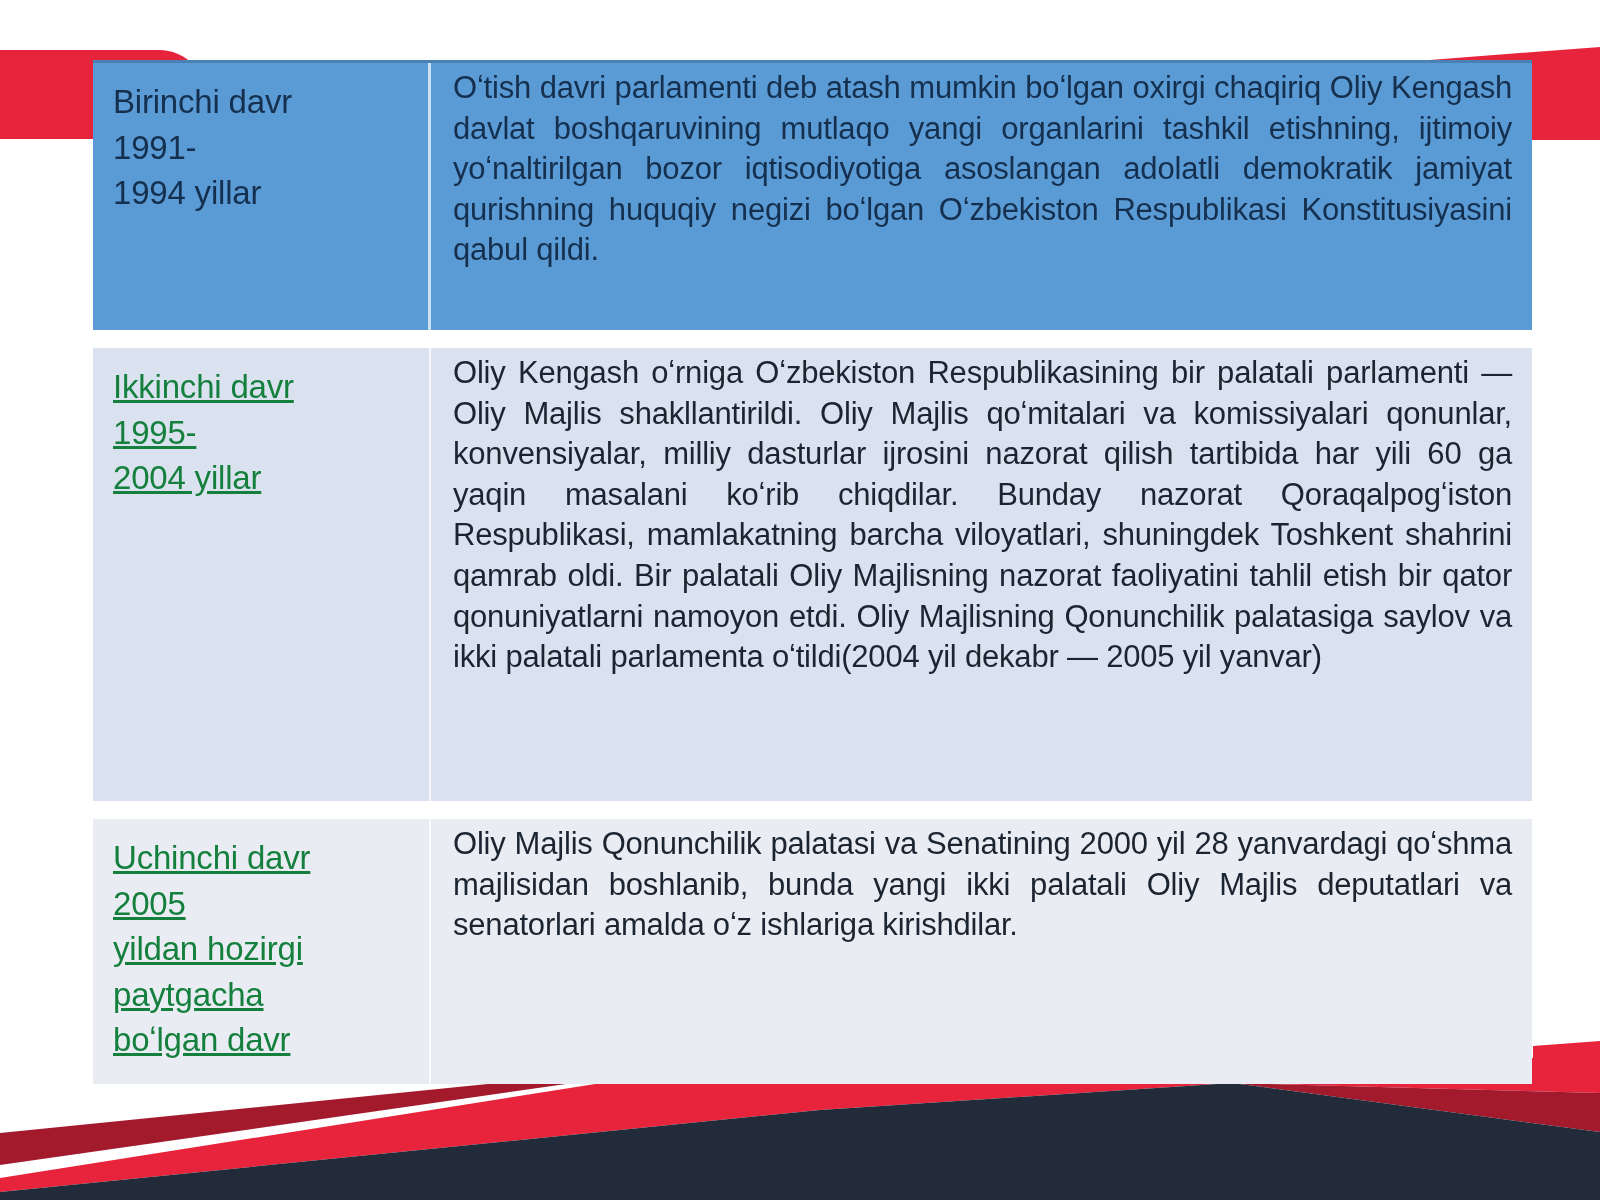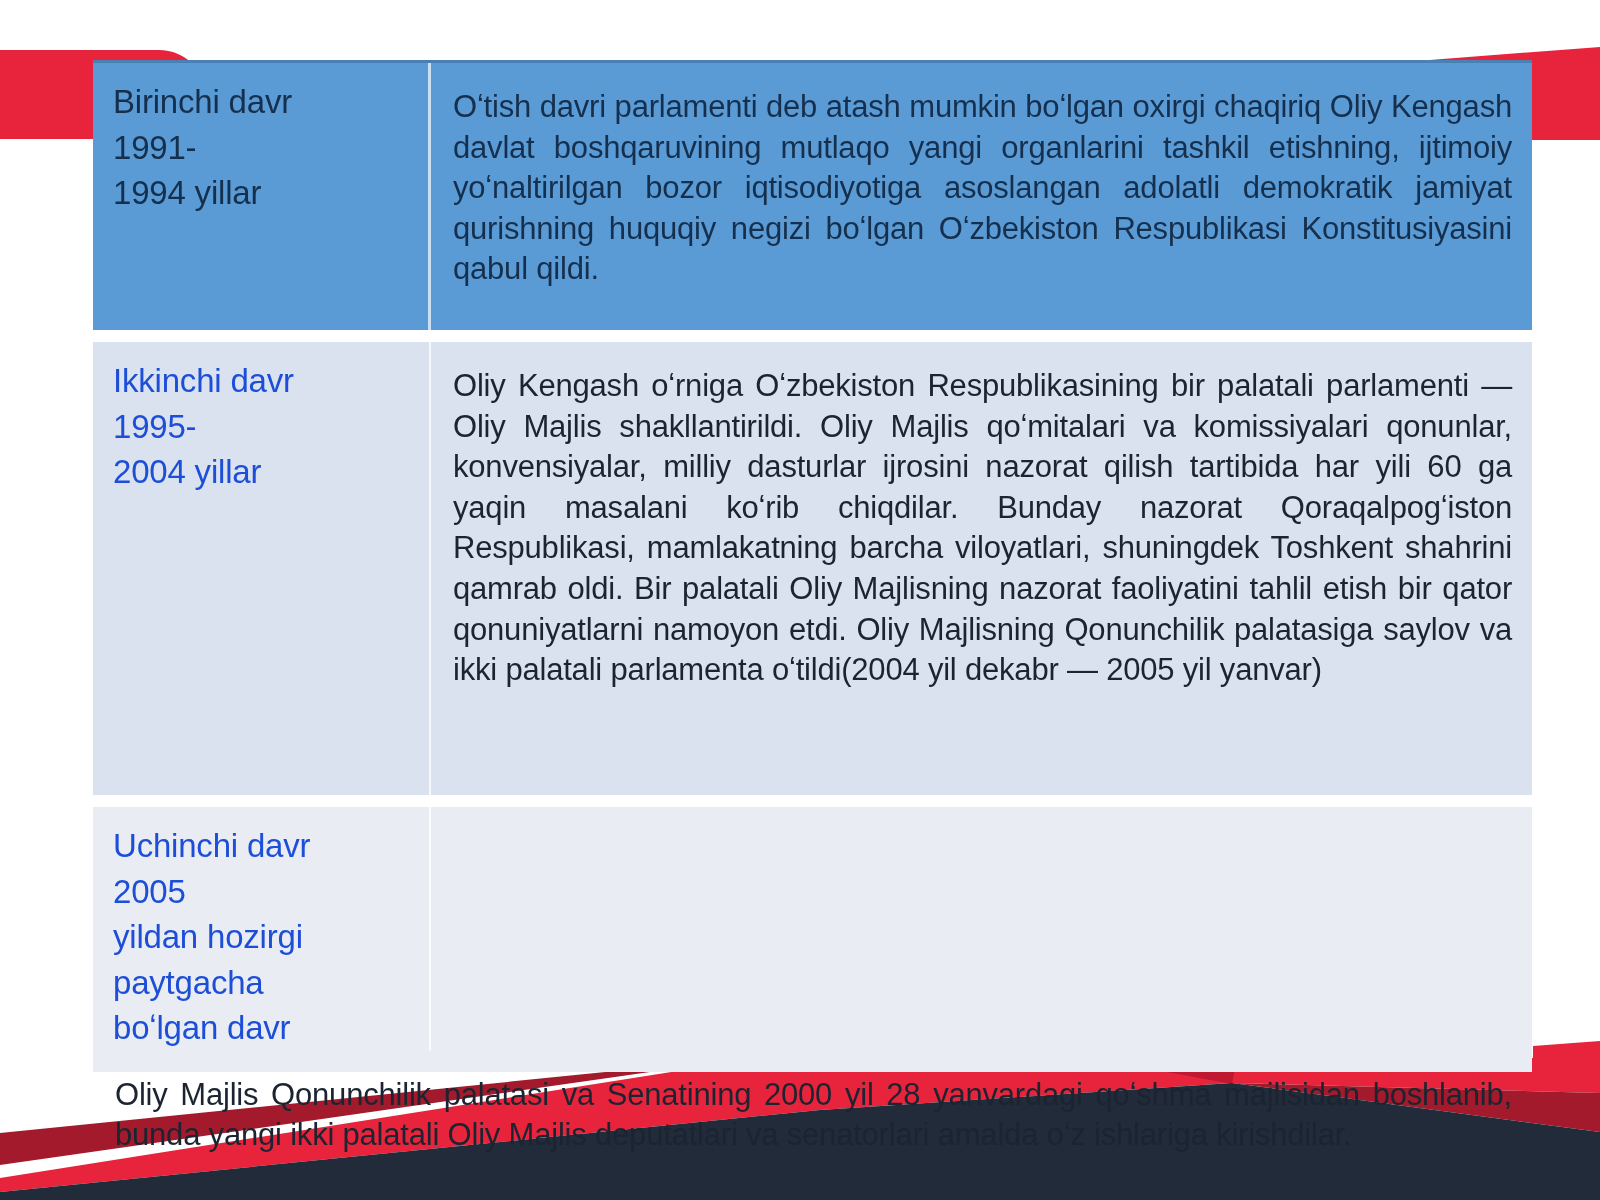--- a/index.html
+++ b/index.html
@@ -40,46 +40,46 @@
     display: block;
   }
 
   
   .ptable {
     position: absolute;
     left: 93px; top: 60px;
     width: 1439px;
     z-index: 2;
   }
-  .prow { display: flex; margin-bottom: 12px; }
+  .prow { display: flex; margin-bottom: 18px; }
   .prow-1 { height: 270px; background: #5B9BD5; border-top: 3px solid #4A81B4; box-sizing: border-box; }
   .prow-2 { height: 453px; background: #D9E2EE; }
-  .prow-3 { height: 265px; background: #E9EDF3; flex-direction: column; }
+  .prow-3 { height: 265px; background: #E9EDF3; }
 
   .cell { box-sizing: border-box; }
   .cell-period {
     width: 338px;
     padding: 16px 8px 0 20px;
     white-space: pre-line;
     font-size: 33px;
     line-height: 1.38;
     letter-spacing: -0.2px;
   }
   .cell-desc {
     flex: 1;
-    padding: 24px 20px 0 22px;
+    padding: 5px 20px 0 22px;
     font-size: 31px;
     line-height: 1.31;
     letter-spacing: -0.2px;
     text-align: justify;
     text-align-last: left;
   }
   .prow-1 .cell-period { color: #15304E; border-right: 3px solid rgba(222,236,248,0.85); }
   .prow-1 .cell-desc   { color: #15304E; }
-  .prow-2 .cell-period, .prow-3 .cell-period { color: #1d4ed8; border-right: 2px solid rgba(255,255,255,0.75); }
+  .prow-2 .cell-period, .prow-3 .cell-period { color: #15803d; border-right: 2px solid rgba(255,255,255,0.75); text-decoration: underline; }
   .prow-2 .cell-desc,   .prow-3 .cell-desc   { color: #1B2430; border-radius: 19px; }
 </style>
 </head>
 <body>
 
 <div class="slide">
 
   <div class="ribbon-left"></div>
   <div class="ribbon-right"></div>
 

